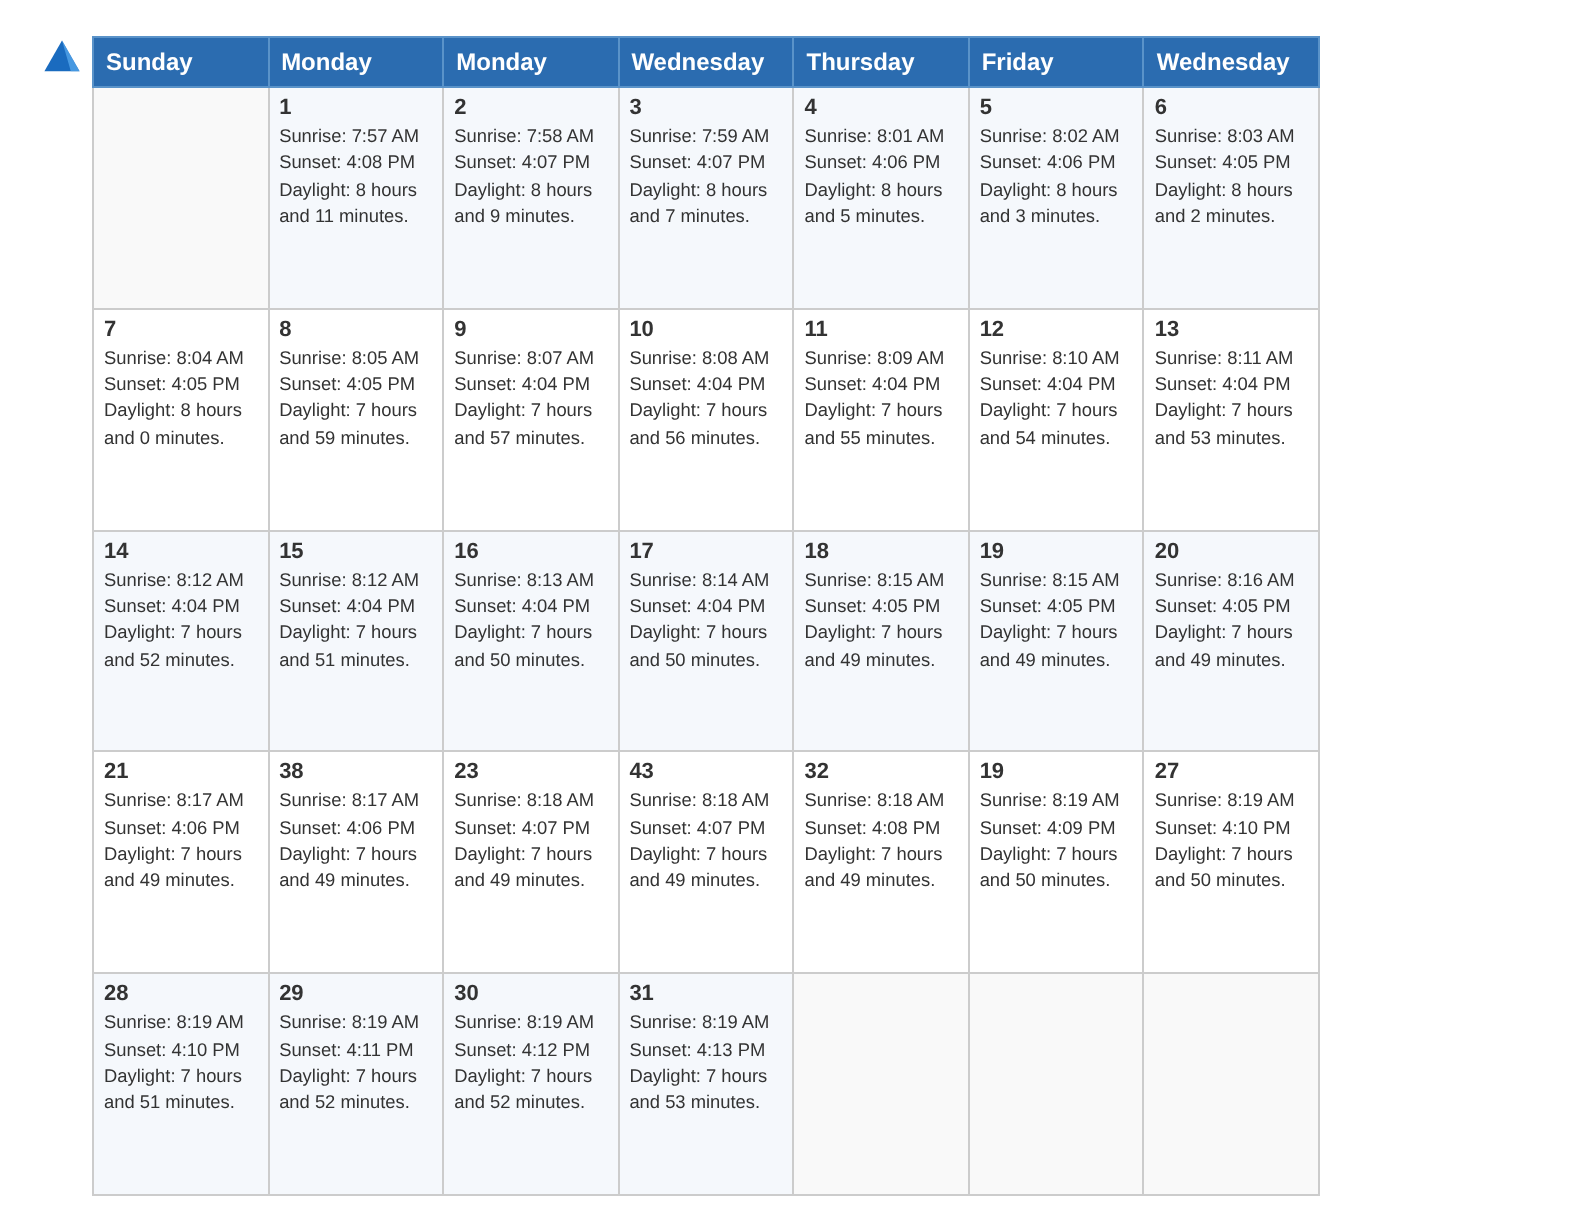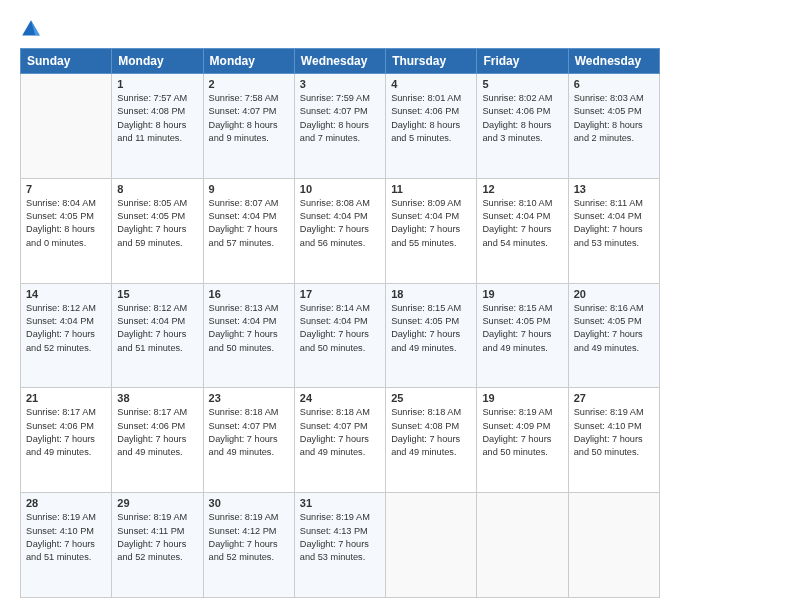--- a/index.html
+++ b/index.html
@@ -8,21 +8,21 @@
       background: #fff;
       width: 792px;
       height: 612px;
       overflow: hidden;
     }
     .page {
       width: 680px;
       height: 612px;
       padding: 18px 20px 14px 20px;
       display: flex;
-      flex-direction: column;
+      flex-direction: row;
       border-radius: 32px;
     }
     .header {
       display: flex;
       justify-content: space-between;
       align-items: flex-start;
       margin-bottom: 8px;
     }
     .logo {
       display: flex;
@@ -235,25 +235,25 @@
           </td>
           <td>
             <span class="day-number">38</span>
             <div class="day-info">Sunrise: 8:17 AM<br>Sunset: 4:06 PM<br>Daylight: 7 hours and 49 minutes.</div>
           </td>
           <td>
             <span class="day-number">23</span>
             <div class="day-info">Sunrise: 8:18 AM<br>Sunset: 4:07 PM<br>Daylight: 7 hours and 49 minutes.</div>
           </td>
           <td>
-            <span class="day-number">24</span>
+            <span class="day-number">43</span>
             <div class="day-info">Sunrise: 8:18 AM<br>Sunset: 4:07 PM<br>Daylight: 7 hours and 49 minutes.</div>
           </td>
           <td>
-            <span class="day-number">25</span>
+            <span class="day-number">32</span>
             <div class="day-info">Sunrise: 8:18 AM<br>Sunset: 4:08 PM<br>Daylight: 7 hours and 49 minutes.</div>
           </td>
           <td>
             <span class="day-number">19</span>
             <div class="day-info">Sunrise: 8:19 AM<br>Sunset: 4:09 PM<br>Daylight: 7 hours and 50 minutes.</div>
           </td>
           <td>
             <span class="day-number">27</span>
             <div class="day-info">Sunrise: 8:19 AM<br>Sunset: 4:10 PM<br>Daylight: 7 hours and 50 minutes.</div>
           </td>

